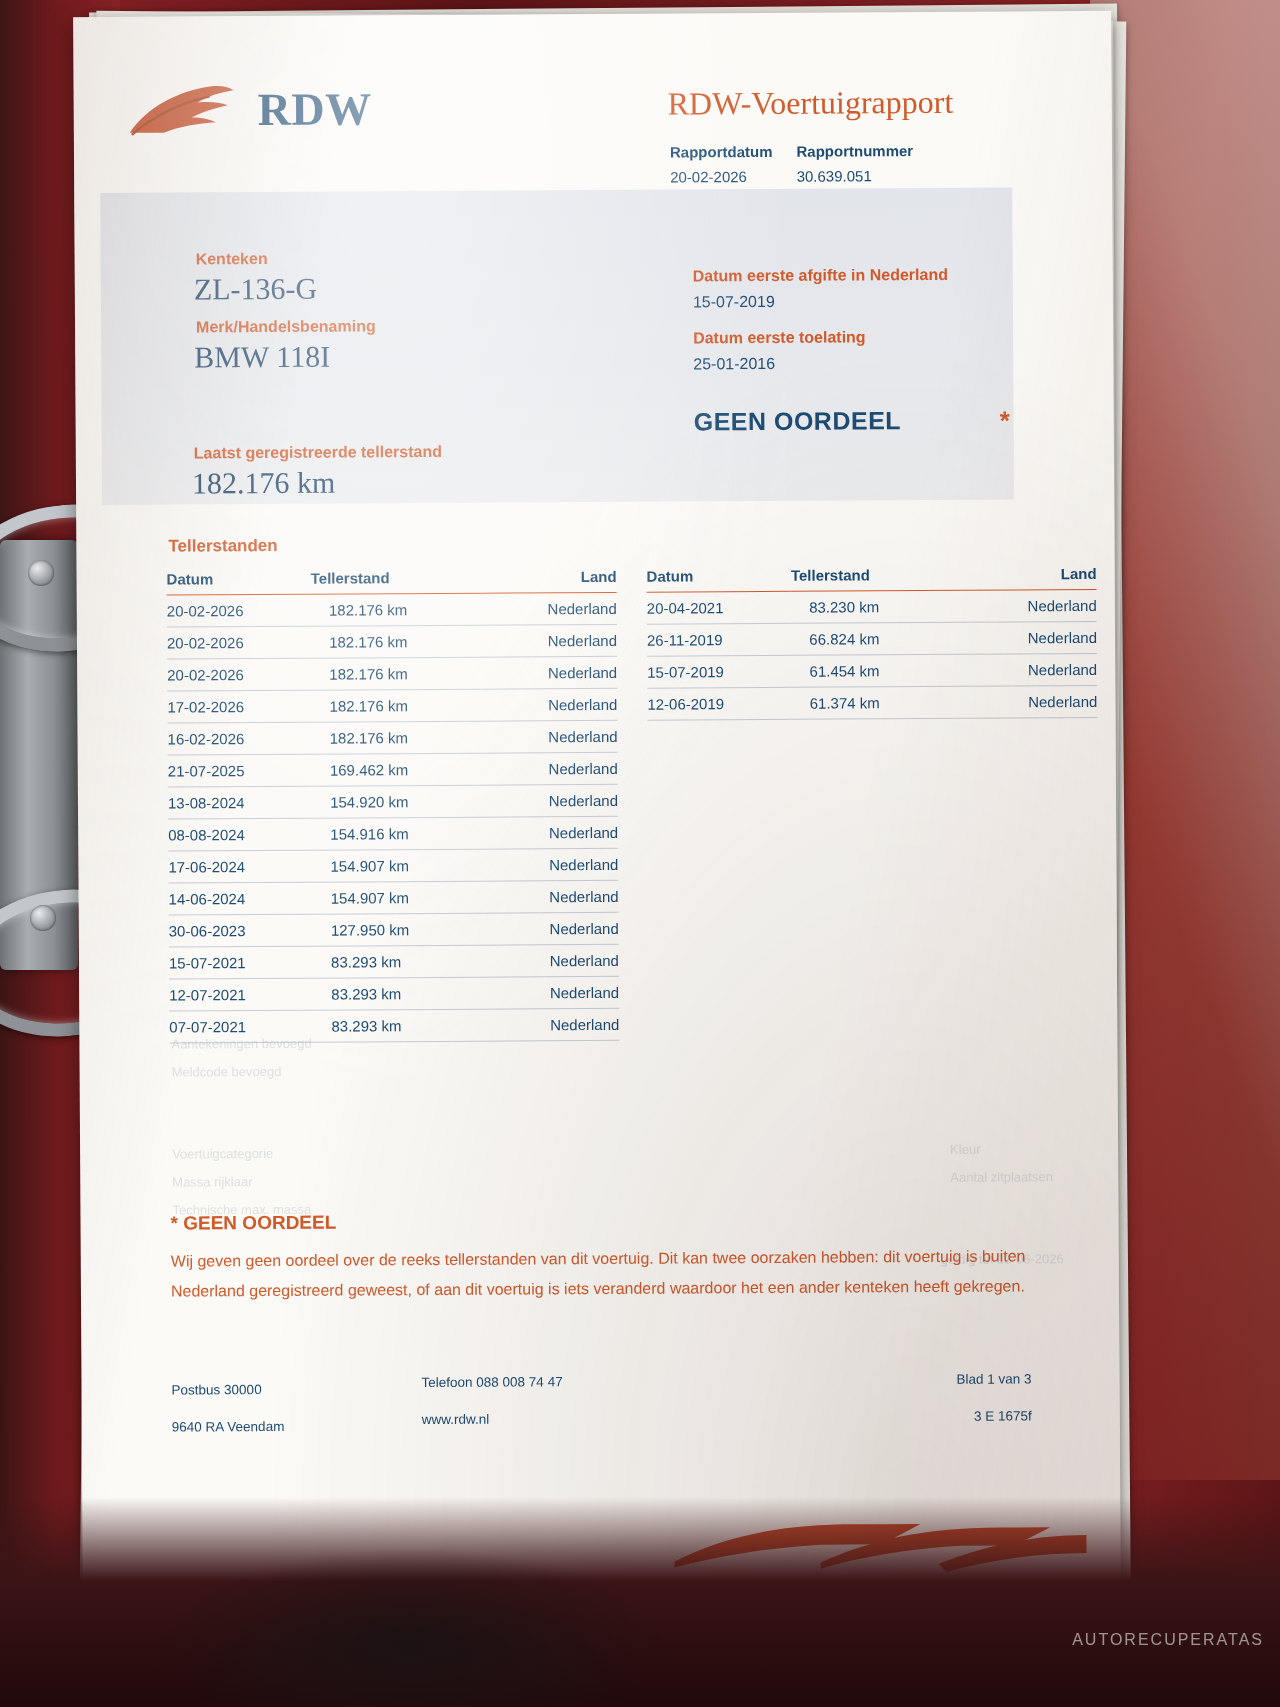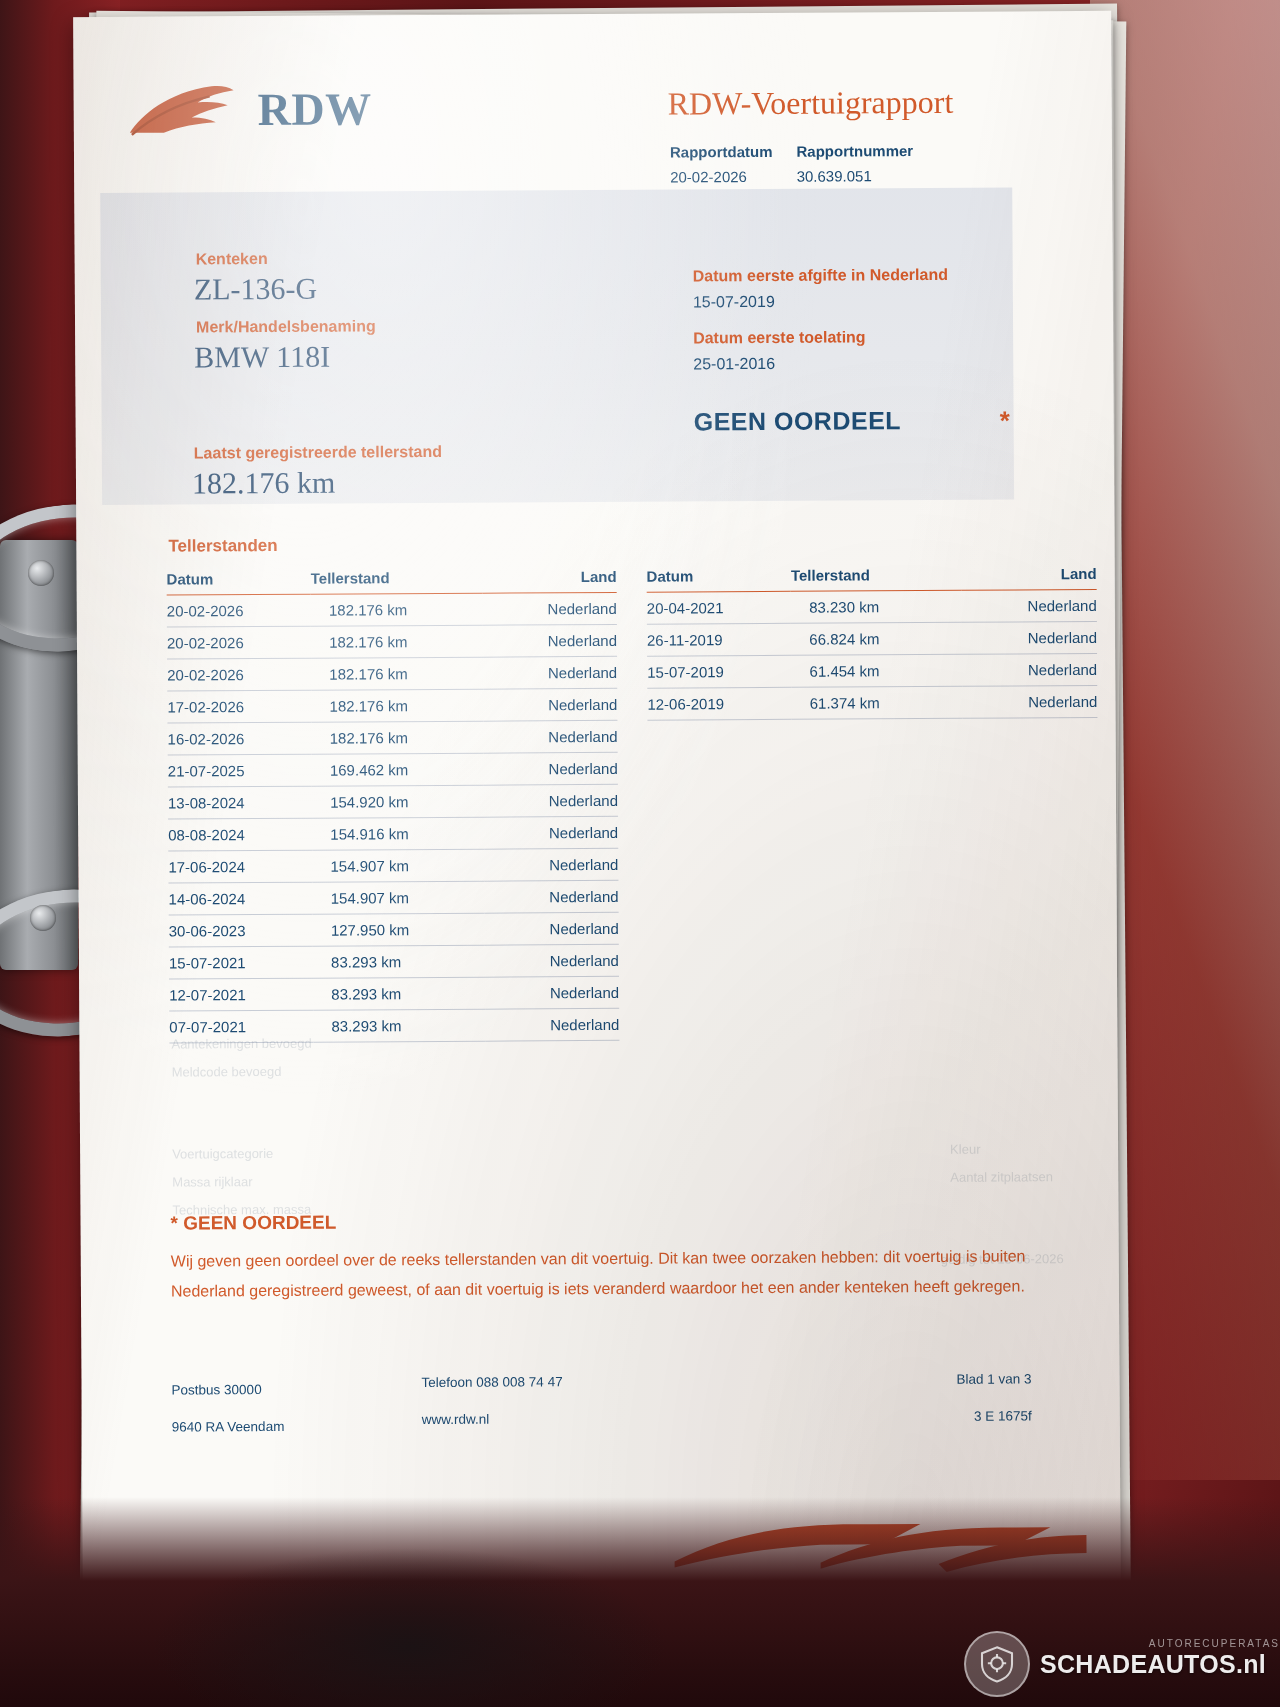--- a/index.html
+++ b/index.html
@@ -326,23 +326,23 @@
   }
   .wm-text {
     color: #ffffff;
     font-size: 25px;
     font-weight: bold;
     letter-spacing: .3px;
     text-shadow: 0 1px 3px rgba(0,0,0,.6);
   }
   .wm-sub {
     position: absolute;
-    right: 0; bottom: 58px;
+    right: 16px; bottom: 58px;
     color: rgba(255,255,255,.55);
-    font-size: 10px;
+    font-size: 16px;
     letter-spacing: 2px;
     margin-top: 9px;
   }
 </style>
 </head>
 <body>
 
 <div id="scene">
 
   <div class="bg-carpet"></div>
@@ -564,24 +564,14 @@
 
       <div class="page-shade"></div>
       <div class="page-shade2"></div>
     </div>
   </div>
 
   <div class="bg-bottom"></div>
   <div class="bg-darkblob"></div>
 
   <div class="wm-sub">AUTORECUPERATAS</div>
-  <div class="watermark">
-    <span class="wm-badge">
-      <svg viewBox="0 0 48 48" width="40" height="40">
-        <path d="M24 4 L42 11 V24 C42 35 34 42 24 45 C14 42 6 35 6 24 V11 Z" fill="none" stroke="rgba(255,255,255,.85)" stroke-width="2.5"></path>
-        <circle cx="24" cy="23" r="7" fill="none" stroke="rgba(255,255,255,.85)" stroke-width="2.5"></circle>
-        <path d="M24 12 V16 M24 30 V34 M13 23 H17 M31 23 H35" stroke="rgba(255,255,255,.85)" stroke-width="2.5"></path>
-      </svg>
-    </span>
-    <span class="wm-text">SCHADEAUTOS.nl</span>
-  </div>
 
 </div>
 
 </body></html>

